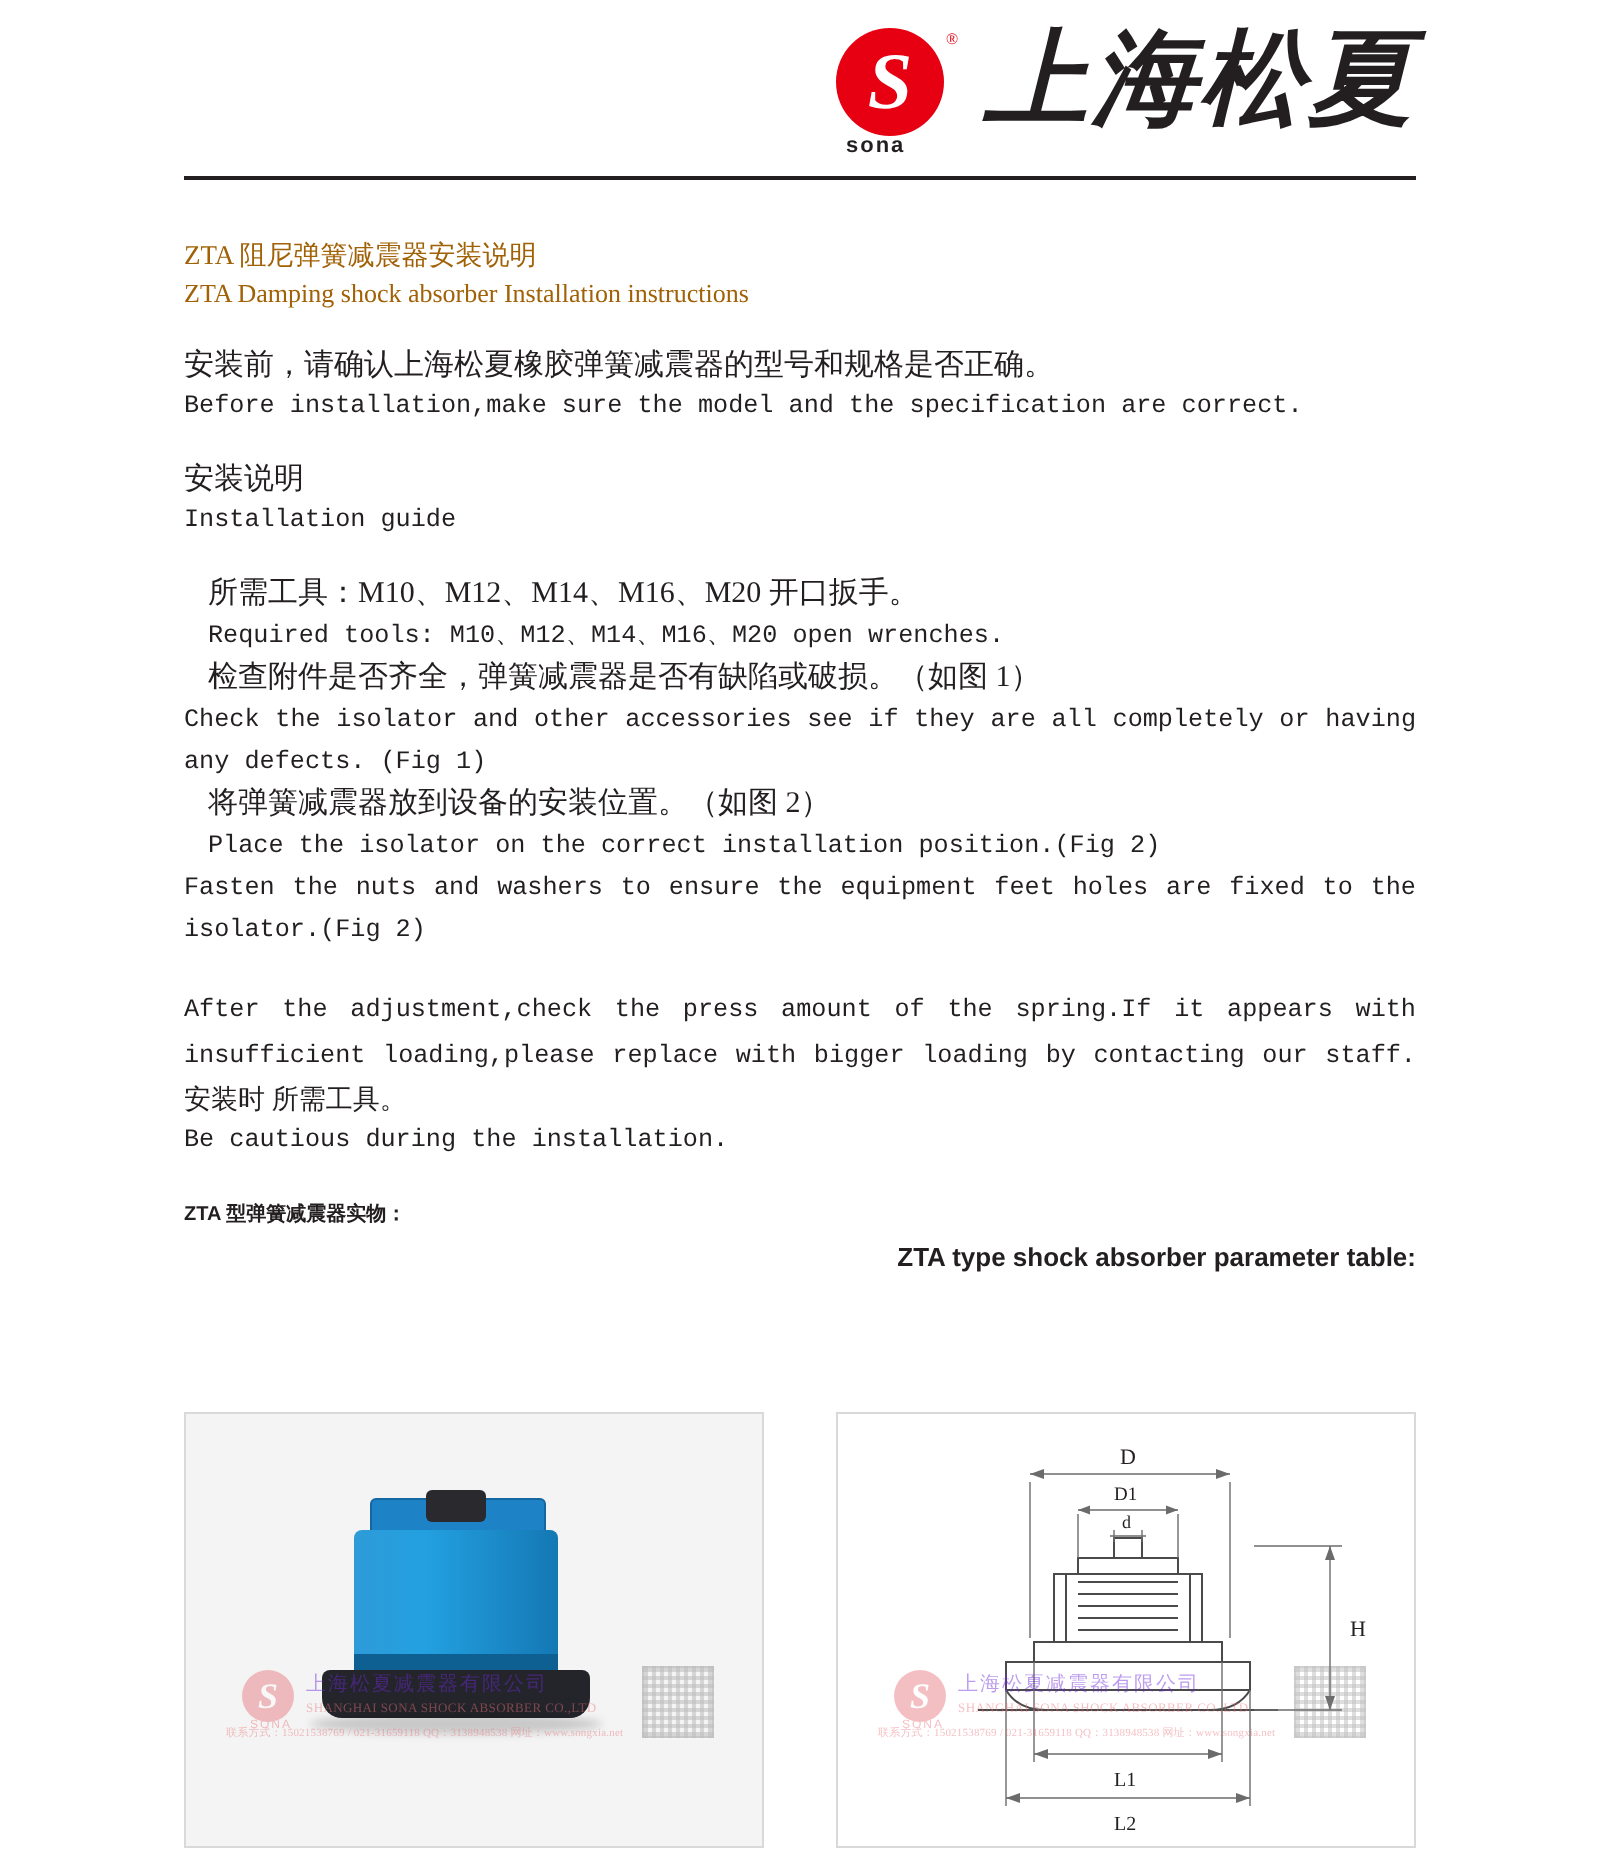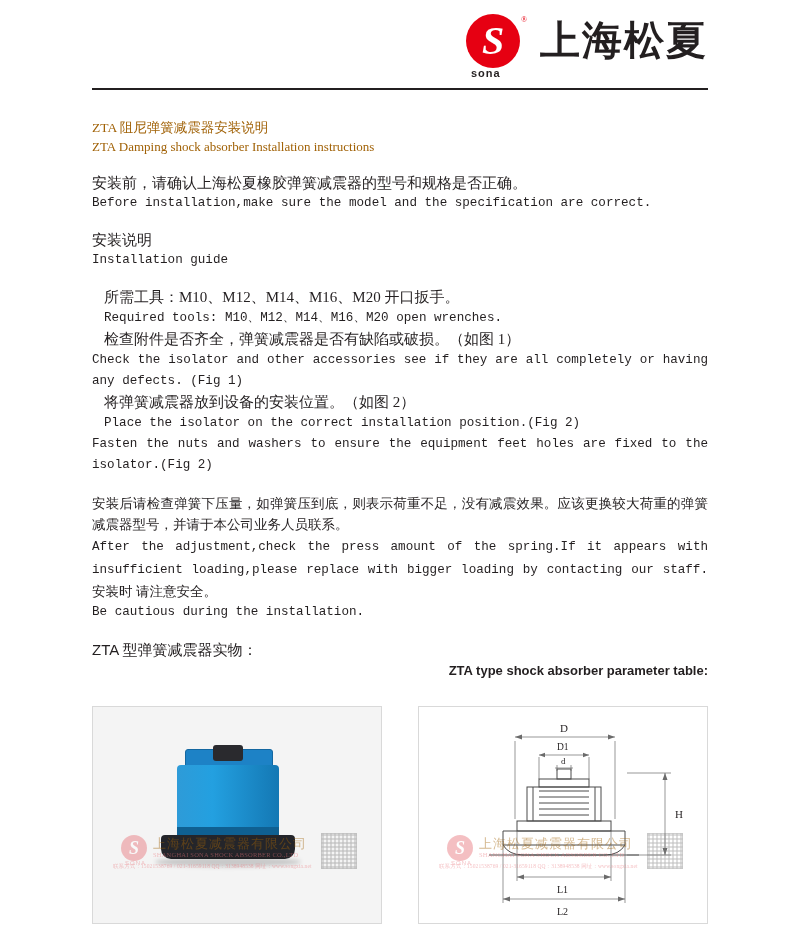--- a/index.html
+++ b/index.html
@@ -77,26 +77,27 @@
     left: 5px;
     top: 53px;
     font-family: "Liberation Sans", sans-serif;
     font-size: 11px;
     letter-spacing: 1px;
     color: #231f20;
     font-weight: bold;
   }
   .logo-cn {
     font-family: "Liberation Serif", serif;
-    font-size: 40px;
+    font-size: 52px;
     font-weight: bold;
     color: #231f20;
     letter-spacing: 2px;
     line-height: 50px;
     padding-top: 2px;
+    font-style: italic;
   }
   .header-rule {
     position: absolute;
     left: 92px;
     top: 88px;
     width: 616px;
     height: 2px;
     background: #231f20;
   }
 
@@ -145,22 +146,22 @@
     font-size: 13.5px;
     line-height: 21px;
     text-align: justify;
   }
   .mixed .mono {
     font-family: "Liberation Mono", monospace;
     font-size: 12.6px;
   }
   .bold-cn {
     font-family: "Liberation Sans", sans-serif;
-    font-weight: normal;
-    font-size: 15px;
+    font-weight: bold;
+    font-size: 10px;
     line-height: 21px;
   }
   .bold-en {
     font-family: "Liberation Sans", sans-serif;
     font-weight: bold;
     font-size: 13px;
     line-height: 21px;
     text-align: right;
   }
 
@@ -286,22 +287,22 @@
     top: 31px;
     font-family: "Liberation Sans", sans-serif;
     font-size: 6px;
     color: #e8737a;
     letter-spacing: 1px;
   }
   .wm-l1 {
     position: absolute;
     left: 50px;
     top: 6px;
-    font-size: 13px;
-    color: #a16207;
+    font-size: 10px;
+    color: #6d28d9;
     letter-spacing: 1px;
   }
   .wm-l2 {
     position: absolute;
     left: 50px;
     top: 22px;
     font-size: 6.5px;
     color: #e8737a;
     letter-spacing: 0.2px;
   }
@@ -371,22 +372,21 @@
       <div class="line-cn">所需工具：M10、M12、M14、M16、M20 开口扳手。</div>
       <div class="line-en">Required tools: M10、M12、M14、M16、M20 open wrenches.</div>
       <div class="line-cn">检查附件是否齐全，弹簧减震器是否有缺陷或破损。（如图 1）</div>
       <div class="justify-en">Check the isolator and other accessories see if they are all completely or having any defects. (Fig 1)</div>
       <div class="line-cn">将弹簧减震器放到设备的安装位置。（如图 2）</div>
       <div class="line-en">Place the isolator on the correct installation position.(Fig 2)</div>
       <div class="justify-en">Fasten the nuts and washers to ensure the equipment feet holes are fixed to the isolator.(Fig 2)</div>
     </div>
 
     <div class="block">
-      <div class="mixed">安装后请检查弹簧下压量，如弹簧压到底，则表示荷重不足，没有减震效果。应该更换较大荷重的弹簧减震器型号，并请于本公司业务人员联系。</div>
-      <div class="mixed"><span class="mono">After the adjustment,check the press amount of the spring.If it appears with insufficient loading,please replace with bigger loading by contacting our staff. </span><span>安装时 请注意安全。</span></div>
+      <div class="mixed"><span class="mono">After the adjustment,check the press amount of the spring.If it appears with insufficient loading,please replace with bigger loading by contacting our staff. </span><span>安装时 所需工具。</span></div>
       <div class="line-en">Be cautious during the installation.</div>
     </div>
 
     <div class="block">
       <div class="bold-cn">ZTA 型弹簧减震器实物：</div>
       <div class="bold-en">ZTA type shock absorber parameter table:</div>
     </div>
 
   </div>
 

